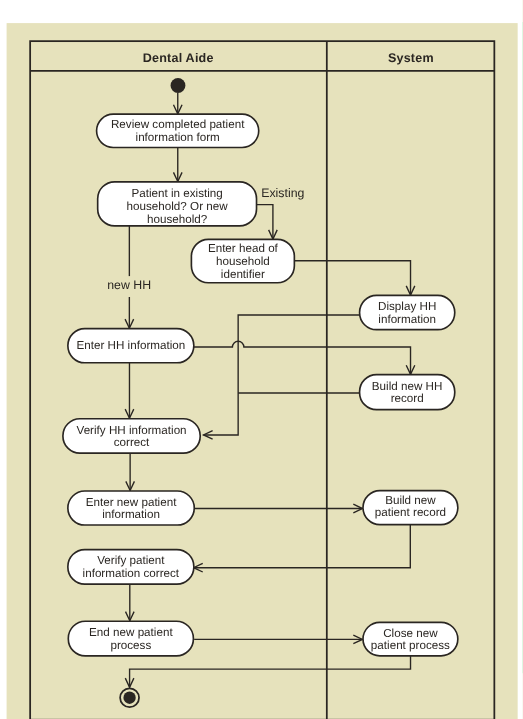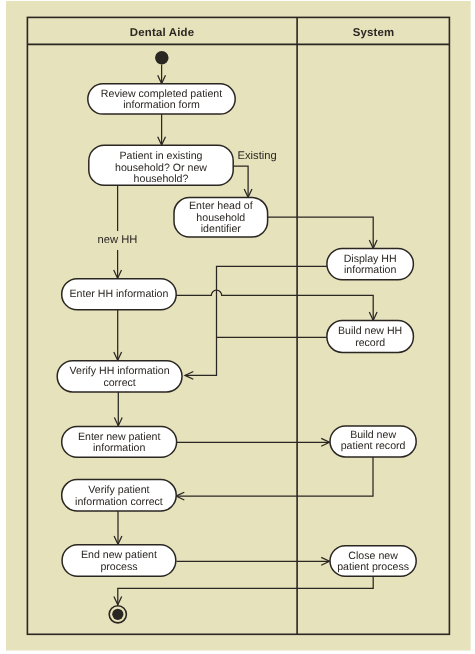--- a/index.html
+++ b/index.html
@@ -1,18 +1,18 @@
 <!DOCTYPE html>
 <html><head>
 <meta charset="utf-8">
 <title>Activity Diagram</title>
 <style>
   html,body{margin:0;padding:0;background:#ffffff;}
   body{width:475px;height:654px;overflow:hidden;font-family:"Liberation Sans",sans-serif;}
-  #canvas{position:relative;width:475px;height:592px;background:#86efac;}
+  #canvas{position:relative;width:475px;height:592px;background:#86efac;margin-top:20px;}
   svg{display:block;}
   text{font-family:"Liberation Sans",sans-serif;-webkit-font-smoothing:antialiased;text-rendering:geometricPrecision;}
   .nodetext{font-size:10.6px;fill:#2a2622;}
   .lanetitle{font-size:11.4px;font-weight:bold;fill:#2a2622;letter-spacing:0.2px;}
   .edgelabel{font-size:11.2px;fill:#2a2622;}
 </style>
 </head>
 <body>
 
 <div id="canvas">

